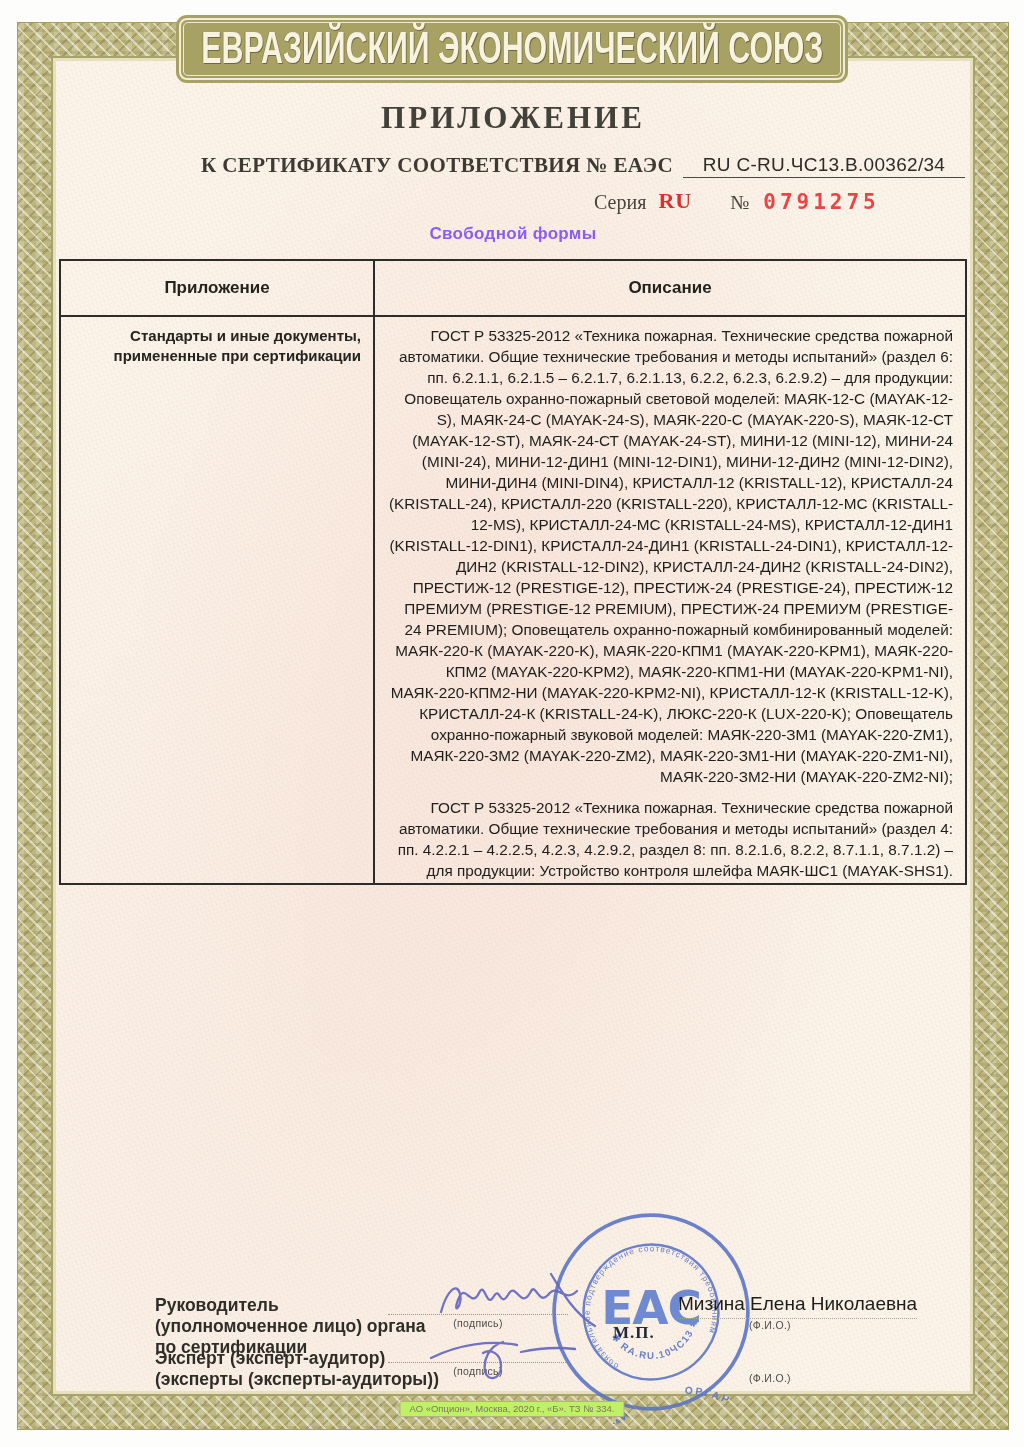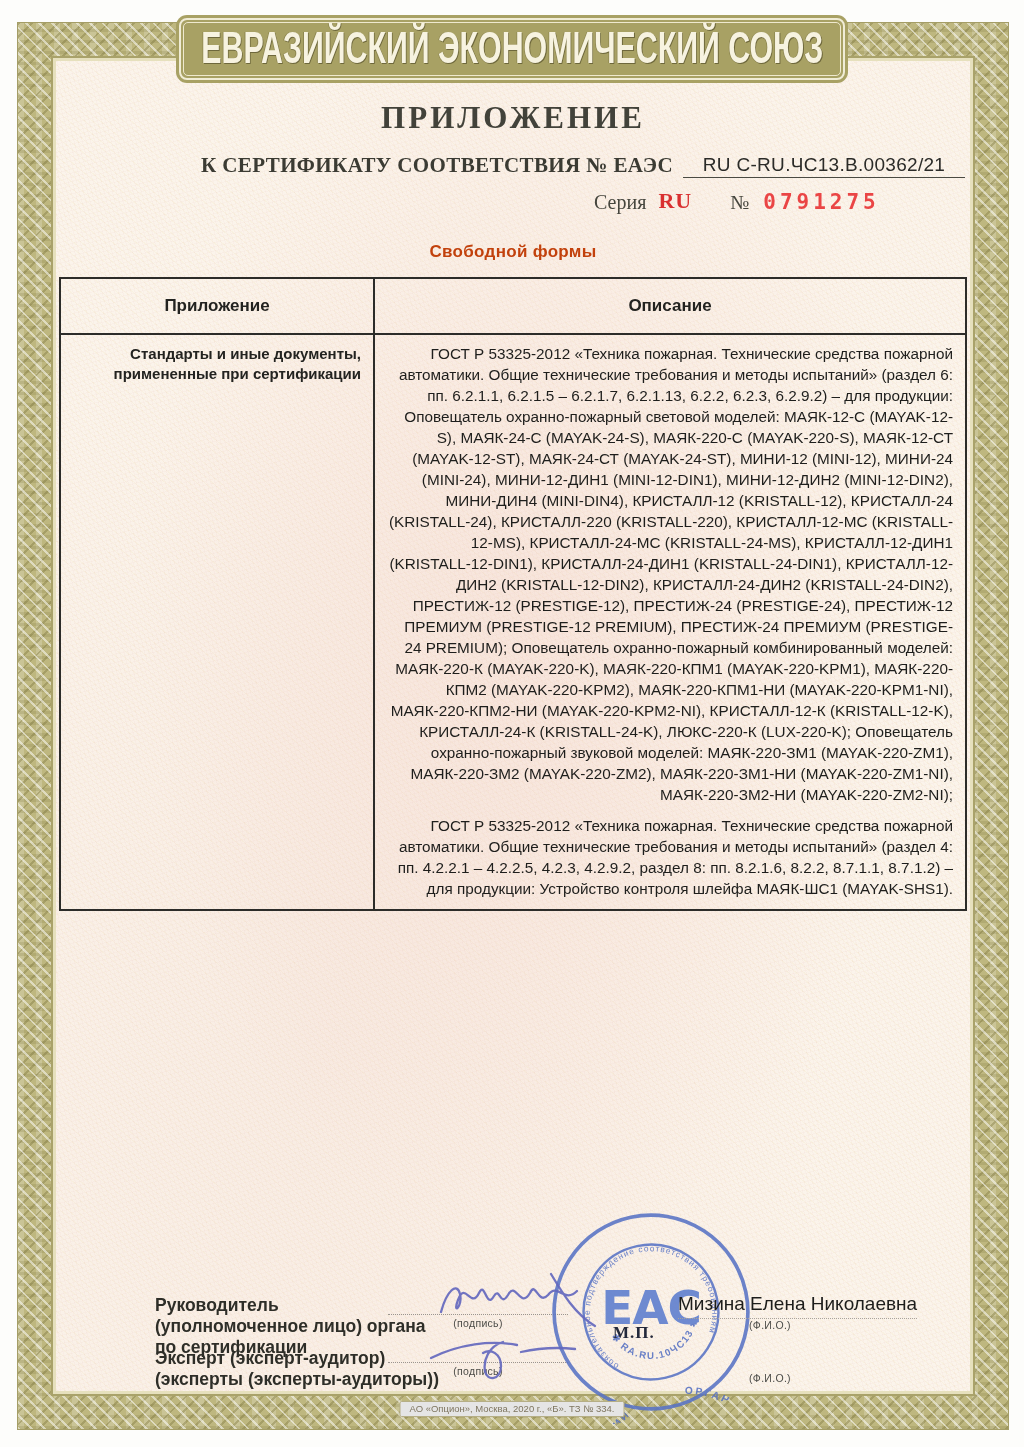--- a/index.html
+++ b/index.html
@@ -77,37 +77,37 @@
     font-family:"Liberation Serif",serif;
   }
   .series-label{font-size:20px;color:#46463e;}
   .series-value{font-size:22px;font-weight:bold;color:#d93030;margin-left:12px;letter-spacing:1px;}
   .number-sign{font-size:20px;color:#46463e;margin-left:38px;}
   .serial-number{
     font-family:"DejaVu Sans Mono",monospace;font-size:21px;font-weight:bold;
     color:#ea4545;margin-left:14px;letter-spacing:4px;
   }
   .form-type{
-    text-align:center;margin-top:28px;font-weight:bold;font-size:17px;color:#c2410c;letter-spacing:.3px;
+    text-align:center;margin-top:10px;font-weight:bold;font-size:17px;color:#8b5cf6;letter-spacing:.3px;
   }
 
   table.doc-table{
     border-collapse:collapse;margin:15px auto 0;width:908px;
     background:transparent;
   }
   table.doc-table th, table.doc-table td{border:2px solid #2c2c29;text-align:right;}
   table.doc-table th{
     height:52px;font-size:17px;font-weight:bold;color:#232320;text-align:center;
   }
   td.cell-appendix{
     width:288px;vertical-align:top;padding:9px 12px;
     font-weight:bold;font-size:15px;line-height:20px;color:#232320;
   }
   td.cell-desc{
-    vertical-align:top;padding:8px 12px 10px 14px;
+    vertical-align:top;padding:8px 12px 2px 14px;
     font-size:15.3px;line-height:21px;color:#1e1e1c;
   }
   td.cell-desc p{margin:0;}
   td.cell-desc p + p{margin-top:10px;}
 
   
   .ovl{position:absolute;inset:0;z-index:2;}
   .sig-label{
     position:absolute;font-family:Liberation Sans, sans-serif;font-weight:600;
     font-size:17.5px;line-height:21px;color:#2e2e28;
@@ -122,42 +122,42 @@
   }
   .mp-label{
     position:absolute;font-family:"Liberation Serif",serif;font-weight:bold;
     font-size:17px;color:#23283a;z-index:7;letter-spacing:1px;
   }
   .stamp{position:absolute;left:549px;top:1210px;width:204px;height:204px;z-index:5;
     transform:rotate(-12deg);opacity:.88;}
   .handsig{position:absolute;z-index:6;}
   .footer-box{
     position:absolute;top:1401px;left:50%;transform:translateX(-50%);z-index:6;
-    background:#e5e5e5;border:1px solid #b5ae86;border-radius:2px;
+    background:#bef264;border:1px solid #b5ae86;border-radius:2px;
     padding:1px 9px 2px;font-size:9.5px;color:#7e7560;white-space:nowrap;
   }
 </style>
 </head>
 <body>
 
 <div class="page">
 
   <div class="frame"></div>
   <div class="inner"></div>
 
   <div class="banner">
     <span class="banner-text">ЕВРАЗИЙСКИЙ ЭКОНОМИЧЕСКИЙ СОЮЗ</span>
   </div>
 
   <div class="content">
     <h1 class="doc-title">ПРИЛОЖЕНИЕ</h1>
 
     <div class="cert-line">
       <span class="cert-line-label">К СЕРТИФИКАТУ СООТВЕТСТВИЯ № ЕАЭС</span>
-      <span class="cert-number">RU C-RU.ЧС13.В.00362/21</span>
+      <span class="cert-number">RU C-RU.ЧС13.В.00362/34</span>
     </div>
 
     <div class="series-line">
       <span class="series-label">Серия</span>
       <span class="series-value">RU</span>
       <span class="number-sign">№</span>
       <span class="serial-number">0791275</span>
     </div>
 
     <div class="form-type">Свободной формы</div>

